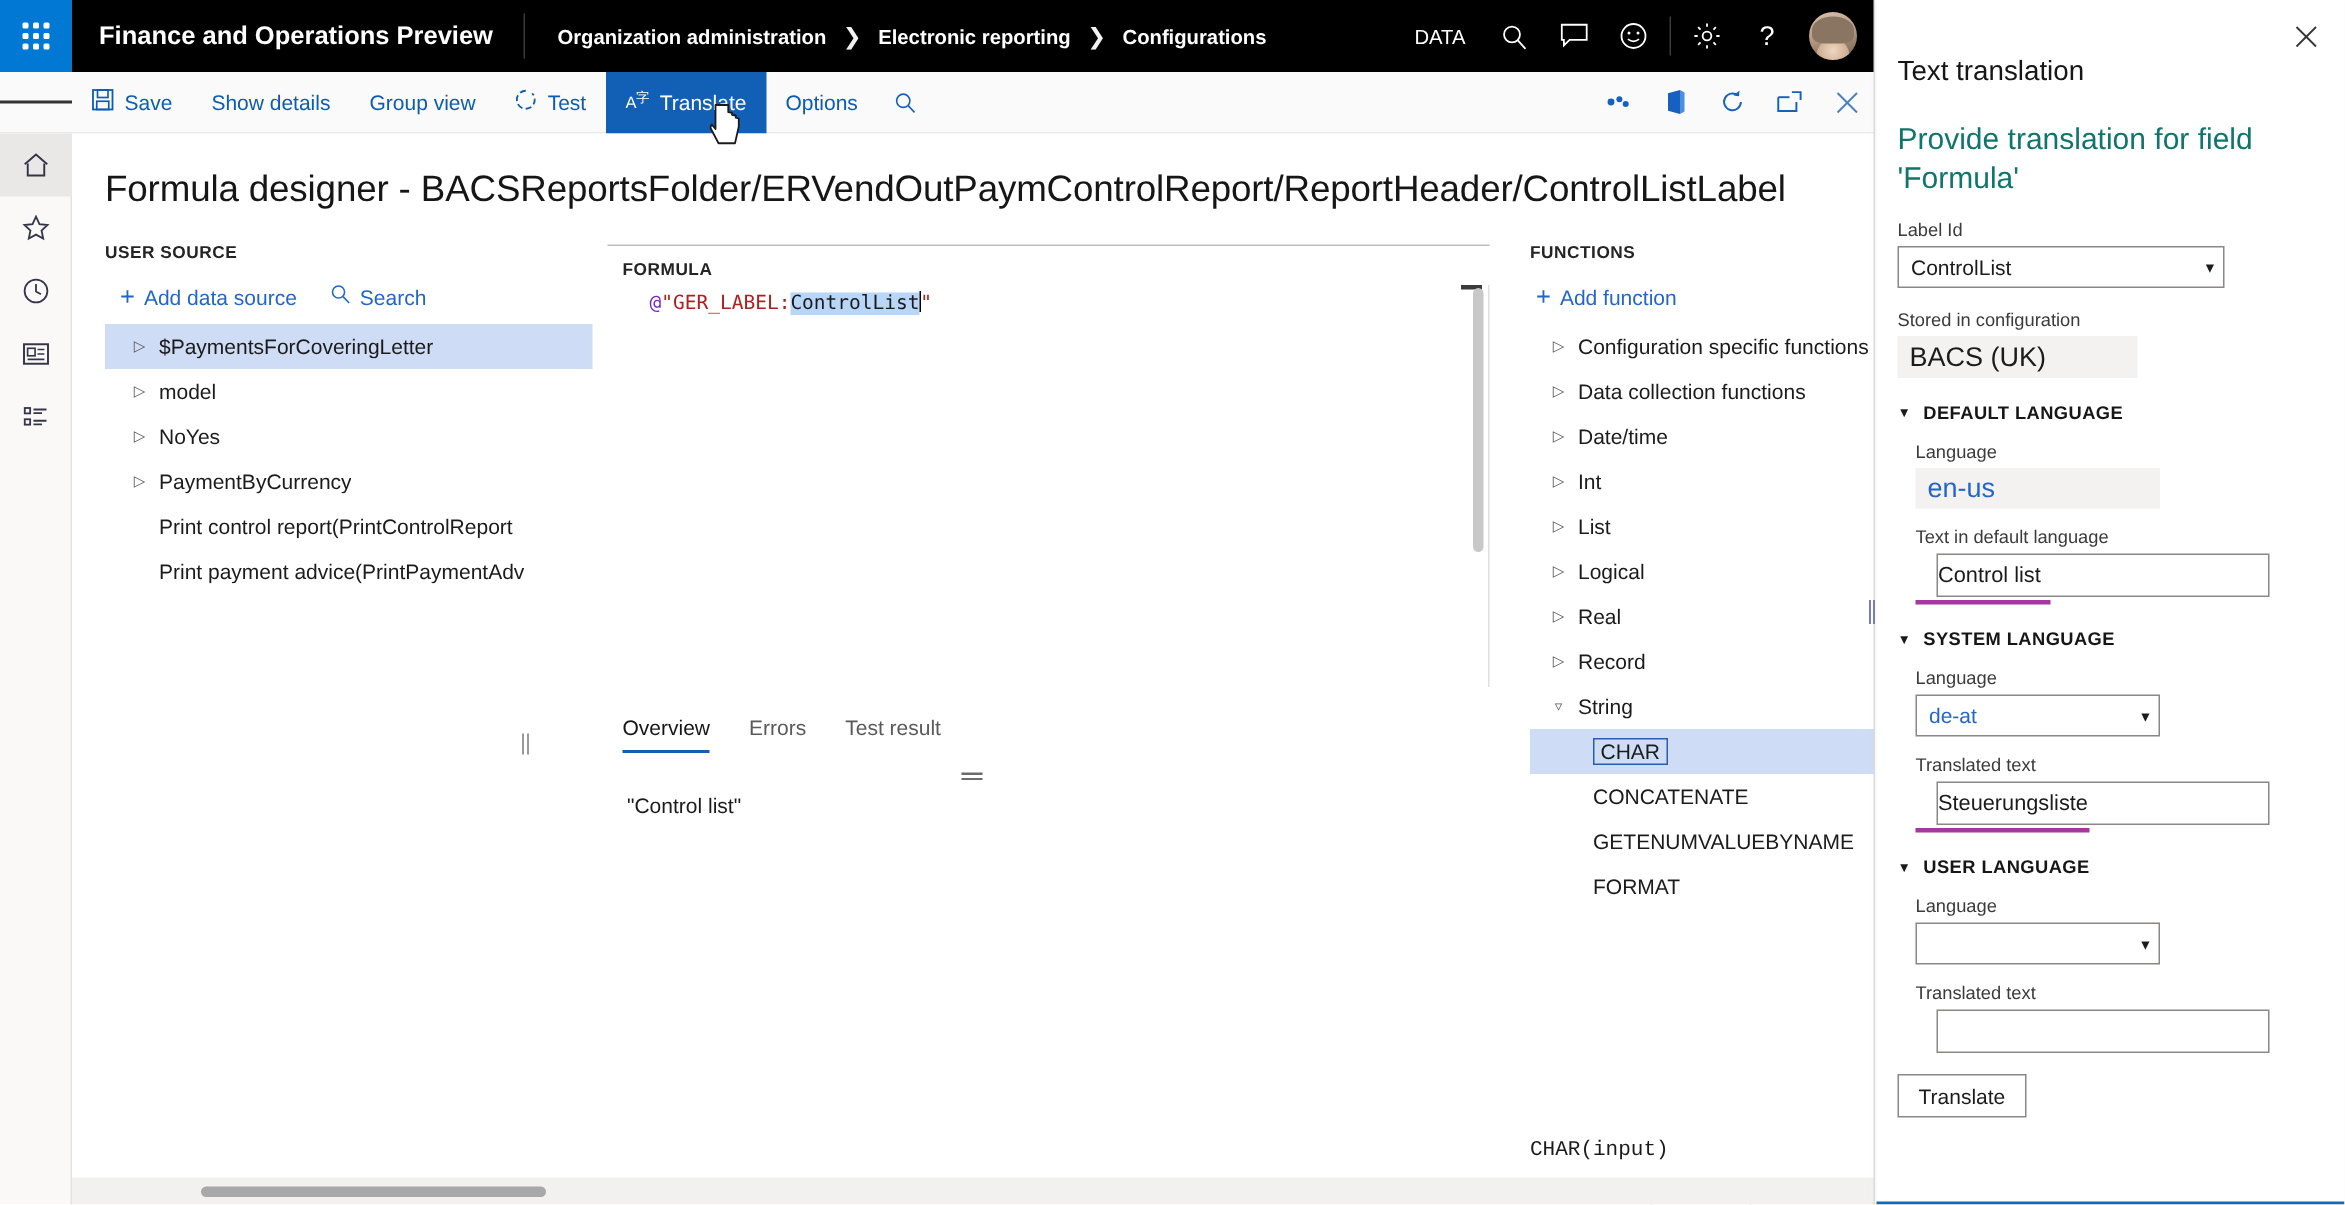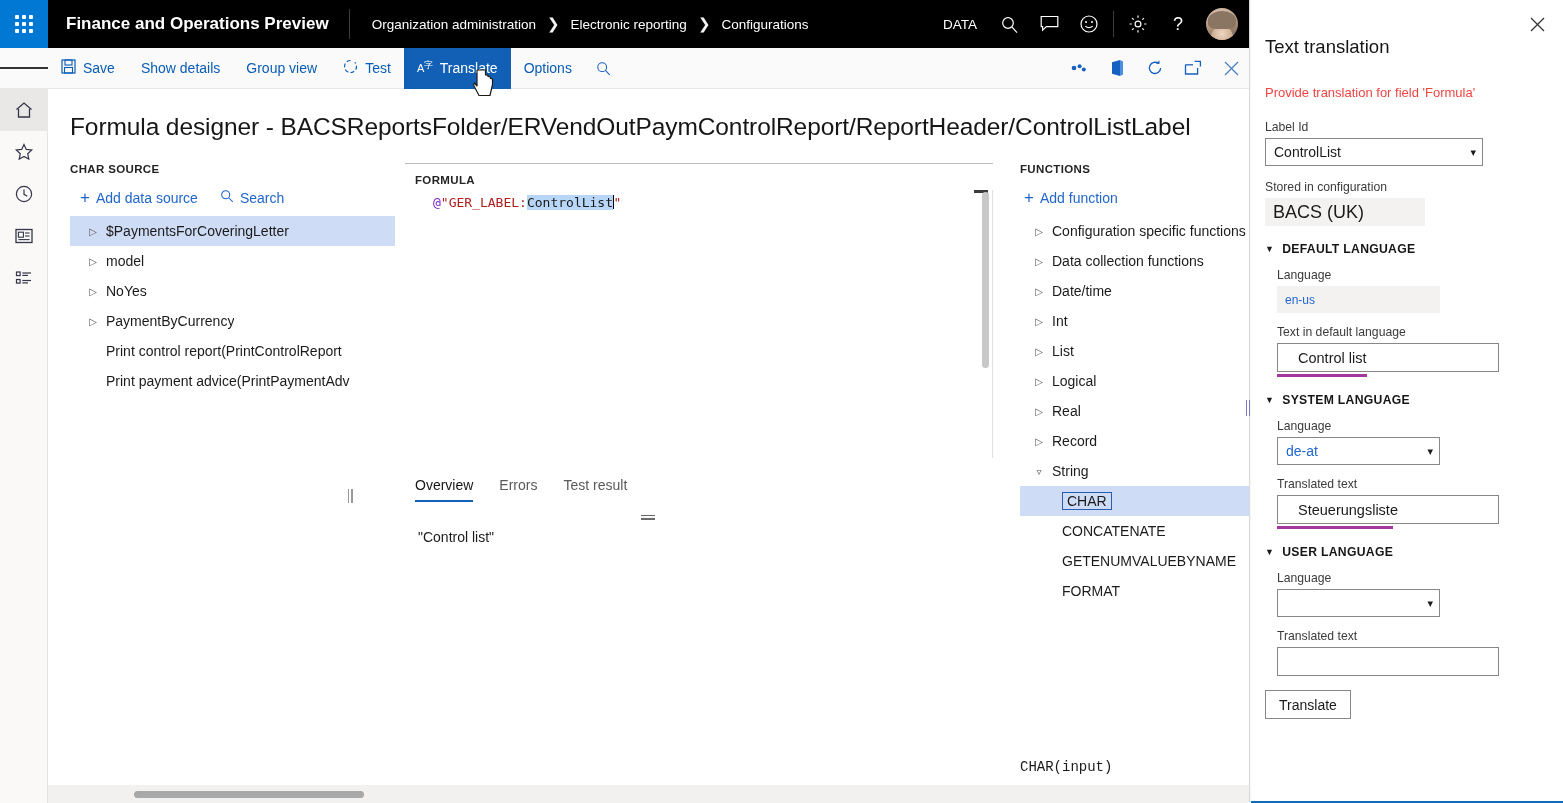--- a/index.html
+++ b/index.html
@@ -28,21 +28,21 @@
   }
   .waffle-grid i { display:block; width: 4px; height: 4px; background: #fff; border-radius: 1px; }
   .product-title {
     color: #fff; font-size: 17px; font-weight: bold;
     padding: 0 20px 0 18px; white-space: nowrap;
     height: 30px; line-height: 30px;
     border-right: 1px solid #3b3b3b;
     margin-right: 14px;
   }
   .breadcrumb { display: flex; align-items: center; color: #fff; font-size: 13.5px; }
-  .bc-item { padding: 0 8px; white-space: nowrap; cursor: pointer; }
+  .bc-item { padding: 0 8px; white-space: nowrap; cursor: pointer; font-weight: bold; }
   .bc-sep { color: #fff; font-size: 15px; padding: 0 3px; opacity: .95; }
   .top-right { margin-left: auto; display: flex; align-items: center; height: 48px; }
   .company { color:#fff; font-size: 13.5px; padding: 0 12px; white-space: nowrap; }
   .ticon {
     width: 40px; height: 48px; display:flex; align-items:center; justify-content:center;
     color:#fff; cursor:pointer;
   }
   .ticon svg { display:block; }
   .tdiv { width:1px; height: 26px; background:#3b3b3b; margin: 0 4px; }
   .avatar {
@@ -207,52 +207,52 @@
     box-shadow: -1px 0 3px rgba(0,0,0,.06);
   }
   .flyout-close {
     position:absolute; right: 12px; top: 10px; width: 28px; height: 28px;
     display:flex; align-items:center; justify-content:center; cursor:pointer; color:#333;
   }
   .flyout-title {
     font-size: 18.5px; color:#161616; padding: 36px 0 0 14px; font-weight: normal;
   }
   .flyout-sub {
-    font-size: 13px; color:#ef4444; padding: 22px 22px 0 14px; line-height: 26px;
+    font-size: 20px; color:#0f766e; padding: 22px 22px 0 14px; line-height: 26px;
   }
   .fld-label { font-size: 12.2px; color:#3b3b3b; padding: 14px 0 4px 14px; }
   .combo {
     margin-left: 14px; width: 218px; height: 28px; border: 1px solid #8a8886;
     display:flex; align-items:center; padding: 0 6px 0 8px; font-size: 14px; color:#1b1b1b;
     background:#fff; cursor: pointer;
   }
   .combo .chev { margin-left:auto; color:#1b1b1b; font-size: 11px; }
   .readonly-box {
     margin-left: 14px; width: 160px; height: 28px; background:#f3f2f1;
     display:flex; align-items:center; padding-left: 8px; font-size: 18px; color:#1b1b1b;
   }
   .group-head {
     display:flex; align-items:center; gap:8px; padding: 16px 0 0 14px;
     font-size: 12.2px; font-weight: bold; color:#161616; letter-spacing:.3px; cursor:pointer;
   }
   .group-tri { font-size: 9px; color:#1b1b1b; transform: rotate(0deg); }
   .sub-label { font-size: 12.2px; color:#3b3b3b; padding: 12px 0 4px 26px; }
   .sub-readonly {
     margin-left: 26px; width: 163px; height: 27px; background:#f3f2f1;
-    display:flex; align-items:center; padding-left: 8px; font-size: 12px; color:#2266cc;
+    display:flex; align-items:center; padding-left: 8px; font-size: 18px; color:#2266cc;
   }
   .sub-combo {
     margin-left: 26px; width: 163px; height: 28px; border:1px solid #8a8886; background:#fff;
     display:flex; align-items:center; padding: 0 6px 0 8px; font-size:14px; color:#2266cc; cursor:pointer;
   }
   .sub-combo.empty { color:#1b1b1b; }
   .sub-combo .chev { margin-left:auto; color:#1b1b1b; font-size:11px; }
   .text-input {
-    margin-left: 26px; width: 222px; height: 29px; border:1px solid #8a8886; background:#fff;
-    display:flex; align-items:center; padding-left: 20px; font-size: 14.5px; color:#1b1b1b;
+    margin-left: 40px; width: 222px; height: 29px; border:1px solid #8a8886; background:#fff;
+    display:flex; align-items:center; padding-left: 0; font-size: 14.5px; color:#1b1b1b;
   }
   .mod-underline { margin-left: 26px; height: 3px; background:#a4389e; margin-top: 2px; }
   .btn-translate {
     margin: 14px 0 0 14px; height: 29px; padding: 0 13px; border: 1px solid #8a8886;
     background:#fff; font-size: 14px; color:#1b1b1b; display:inline-flex; align-items:center;
     cursor:pointer;
   }
   .flyout-grip {
     position:absolute; left: -5px; top: 400px; width: 4px; height: 16px;
     background: repeating-linear-gradient(to right, #7b7bbf 0 1.4px, transparent 1.4px 3px);
@@ -456,21 +456,21 @@
           </g>
         </svg>
     </div>
   </div>
 
   <div class="workspace">
 
     <div class="page-title">Formula designer - BACSReportsFolder/ERVendOutPaymControlReport/ReportHeader/ControlListLabel</div>
 
     <div class="ds-pane">
-      <div class="section-label">CHAR SOURCE</div>
+      <div class="section-label">USER SOURCE</div>
       <div class="ds-actions">
         <div class="link-act">
           <span class="plus-glyph">+</span>
           <span>Add data source</span>
         </div>
         <div class="link-act">
           <span>
             <svg width="14" height="14" viewBox="0 0 16 16">
                 <circle cx="6.5" cy="6.5" r="4.6" fill="none" stroke="#2266cc" stroke-width="1.2"></circle>
                 <line x1="10" y1="10" x2="14.6" y2="14.8" stroke="#2266cc" stroke-width="1.2"></line>

